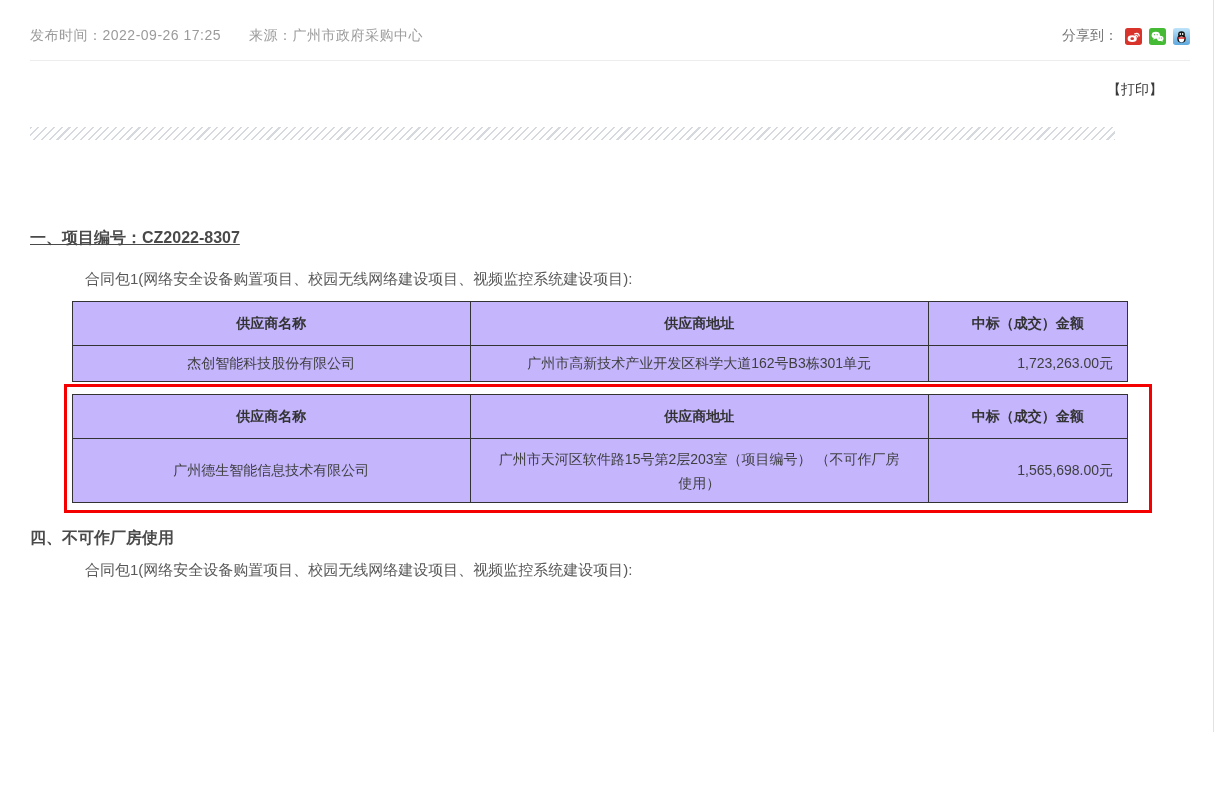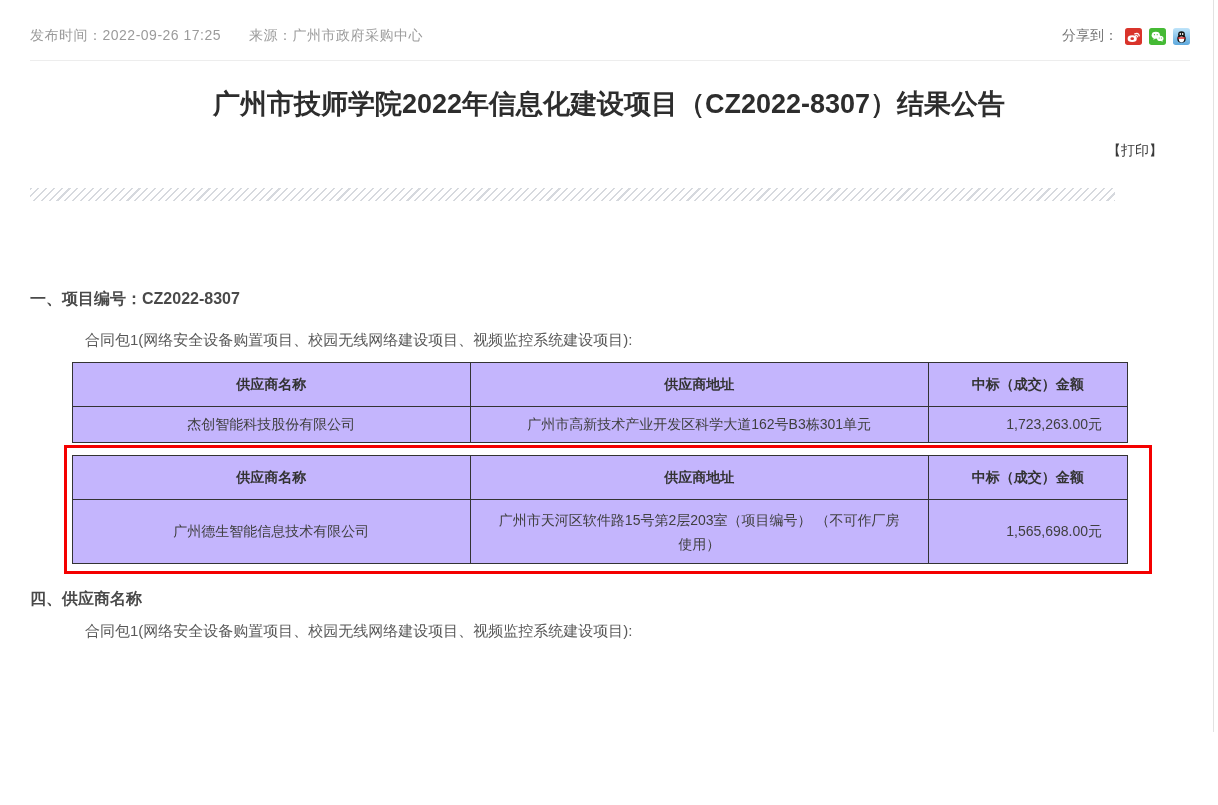--- a/index.html
+++ b/index.html
@@ -37,42 +37,42 @@
 
   
   .hatch {
     margin: 29px 103px 0 30px; height: 13px;
     background: repeating-linear-gradient(135deg,
       #d6d9de 0px, #d6d9de 1.5px, transparent 1.5px, transparent 5.5px);
   }
 
   
   .sec { margin-left: 30px; font-size: 16px; line-height: 20px; font-weight: bold; color: #4a4a4a; }
-  .sec-1 { margin-top: 88px; }
+  .sec-1 { margin-top: 88px; text-decoration: underline; }
   .sec-2 { margin-top: 45px; }
   .sec-3 { margin-top: 40px; }
   .sec-4 { margin-top: 25px; }
 
   .pkg-intro {
     margin: 20px 0 0 85px; font-size: 15px; line-height: 21px; color: #595959;
   }
   .pkg-intro-2 { margin-top: 22px; }
 
   
   table.result-table {
     border-collapse: collapse; table-layout: fixed;
     margin: 12px 0 0 72px; width: 1056px; background: #c4b5fd;
   }
   .result-table th, .result-table td {
     border: 1px solid #333333; text-align: center;
     font-size: 14px; color: #3f3f3f; padding: 2px 8px;
   }
   .result-table th { height: 44px; font-weight: bold; color: #333; }
   .result-table td { height: 36px; }
-  .result-table .amount { text-align: right; padding-right: 25px; margin-left: 28px; }
+  .result-table .amount { text-align: right; padding-right: 14px; margin-left: 28px; }
   .tbl2 td { height: 64px; }
   .tbl2 .addr { padding: 0 26px; line-height: 24px; }
 
   
   .hl-wrap { position: relative; }
   .hl-frame {
     position: absolute; left: 64px; right: 66px; top: -10px; bottom: -10px;
     border: 3px solid #f40000; pointer-events: none;
   }
 
@@ -128,21 +128,20 @@
           <ellipse cx="8" cy="10" rx="4" ry="3.7" fill="#141414"></ellipse>
           <ellipse cx="8" cy="10.6" rx="2.5" ry="2.7" fill="#ffffff"></ellipse>
           <rect x="4.4" y="8.6" width="7.2" height="1.5" rx="0.75" fill="#e03131"></rect>
           <ellipse cx="6.9" cy="5.6" rx="0.7" ry="0.9" fill="#ffffff"></ellipse>
           <ellipse cx="9.1" cy="5.6" rx="0.7" ry="0.9" fill="#ffffff"></ellipse>
         </svg>
       </span>
     </div>
   </div>
 
-  <h1 class="title">广州市技师学院2022年信息化建设项目（CZ2022-8307）结果公告</h1>
 
   <div class="print-row">
     <span class="print-btn">【打印】</span>
   </div>
 
   <div class="hatch"></div>
 
   <p class="sec sec-1"><span>一、项目编号：</span><span>CZ2022-8307</span></p>
 
 
@@ -190,18 +189,18 @@
       <tbody>
         <tr>
           <td>广州德生智能信息技术有限公司</td>
           <td class="addr">广州市天河区软件路15号第2层203室（项目编号） （不可作厂房使用）</td>
           <td class="amount">1,565,698.00元</td>
         </tr>
       </tbody>
     </table>
   </div>
 
-  <p class="sec sec-4"><span>四、供应商名称</span></p>
+  <p class="sec sec-4"><span>四、不可作厂房使用</span></p>
 
   <p class="clip-line">合同包1(网络安全设备购置项目、校园无线网络建设项目、视频监控系统建设项目):</p>
 
   <div class="right-edge-line"></div>
 </div>
 
 </body></html>

